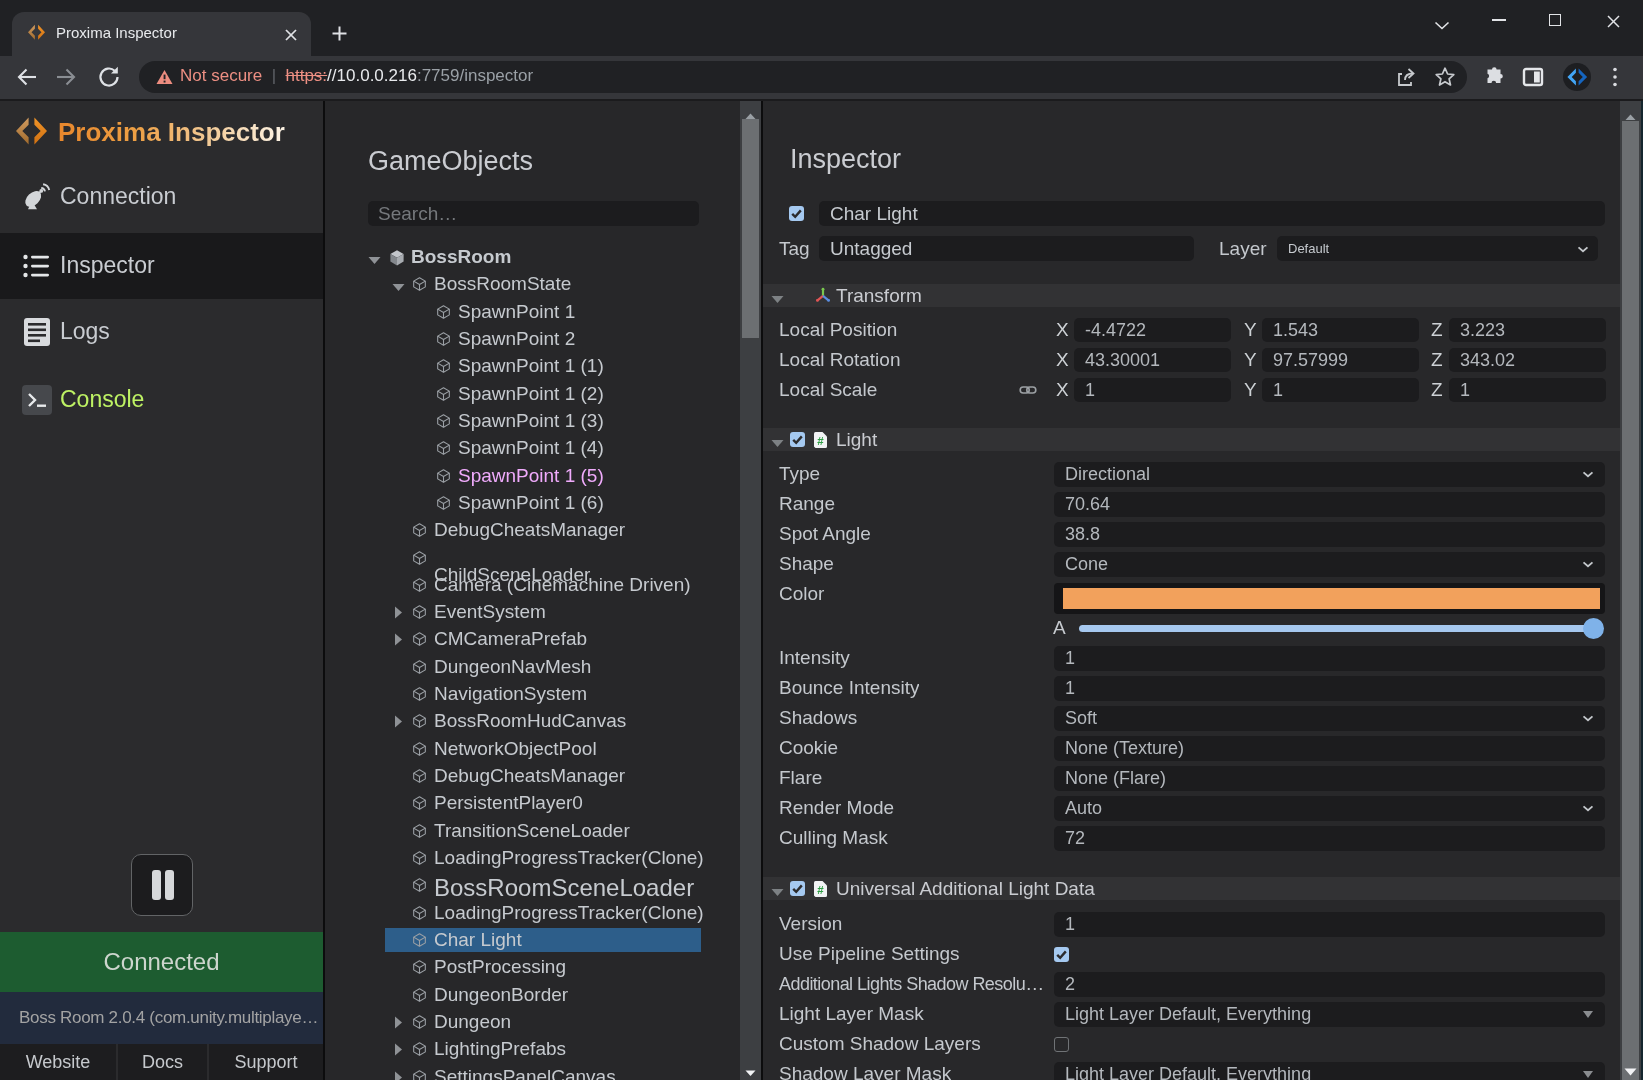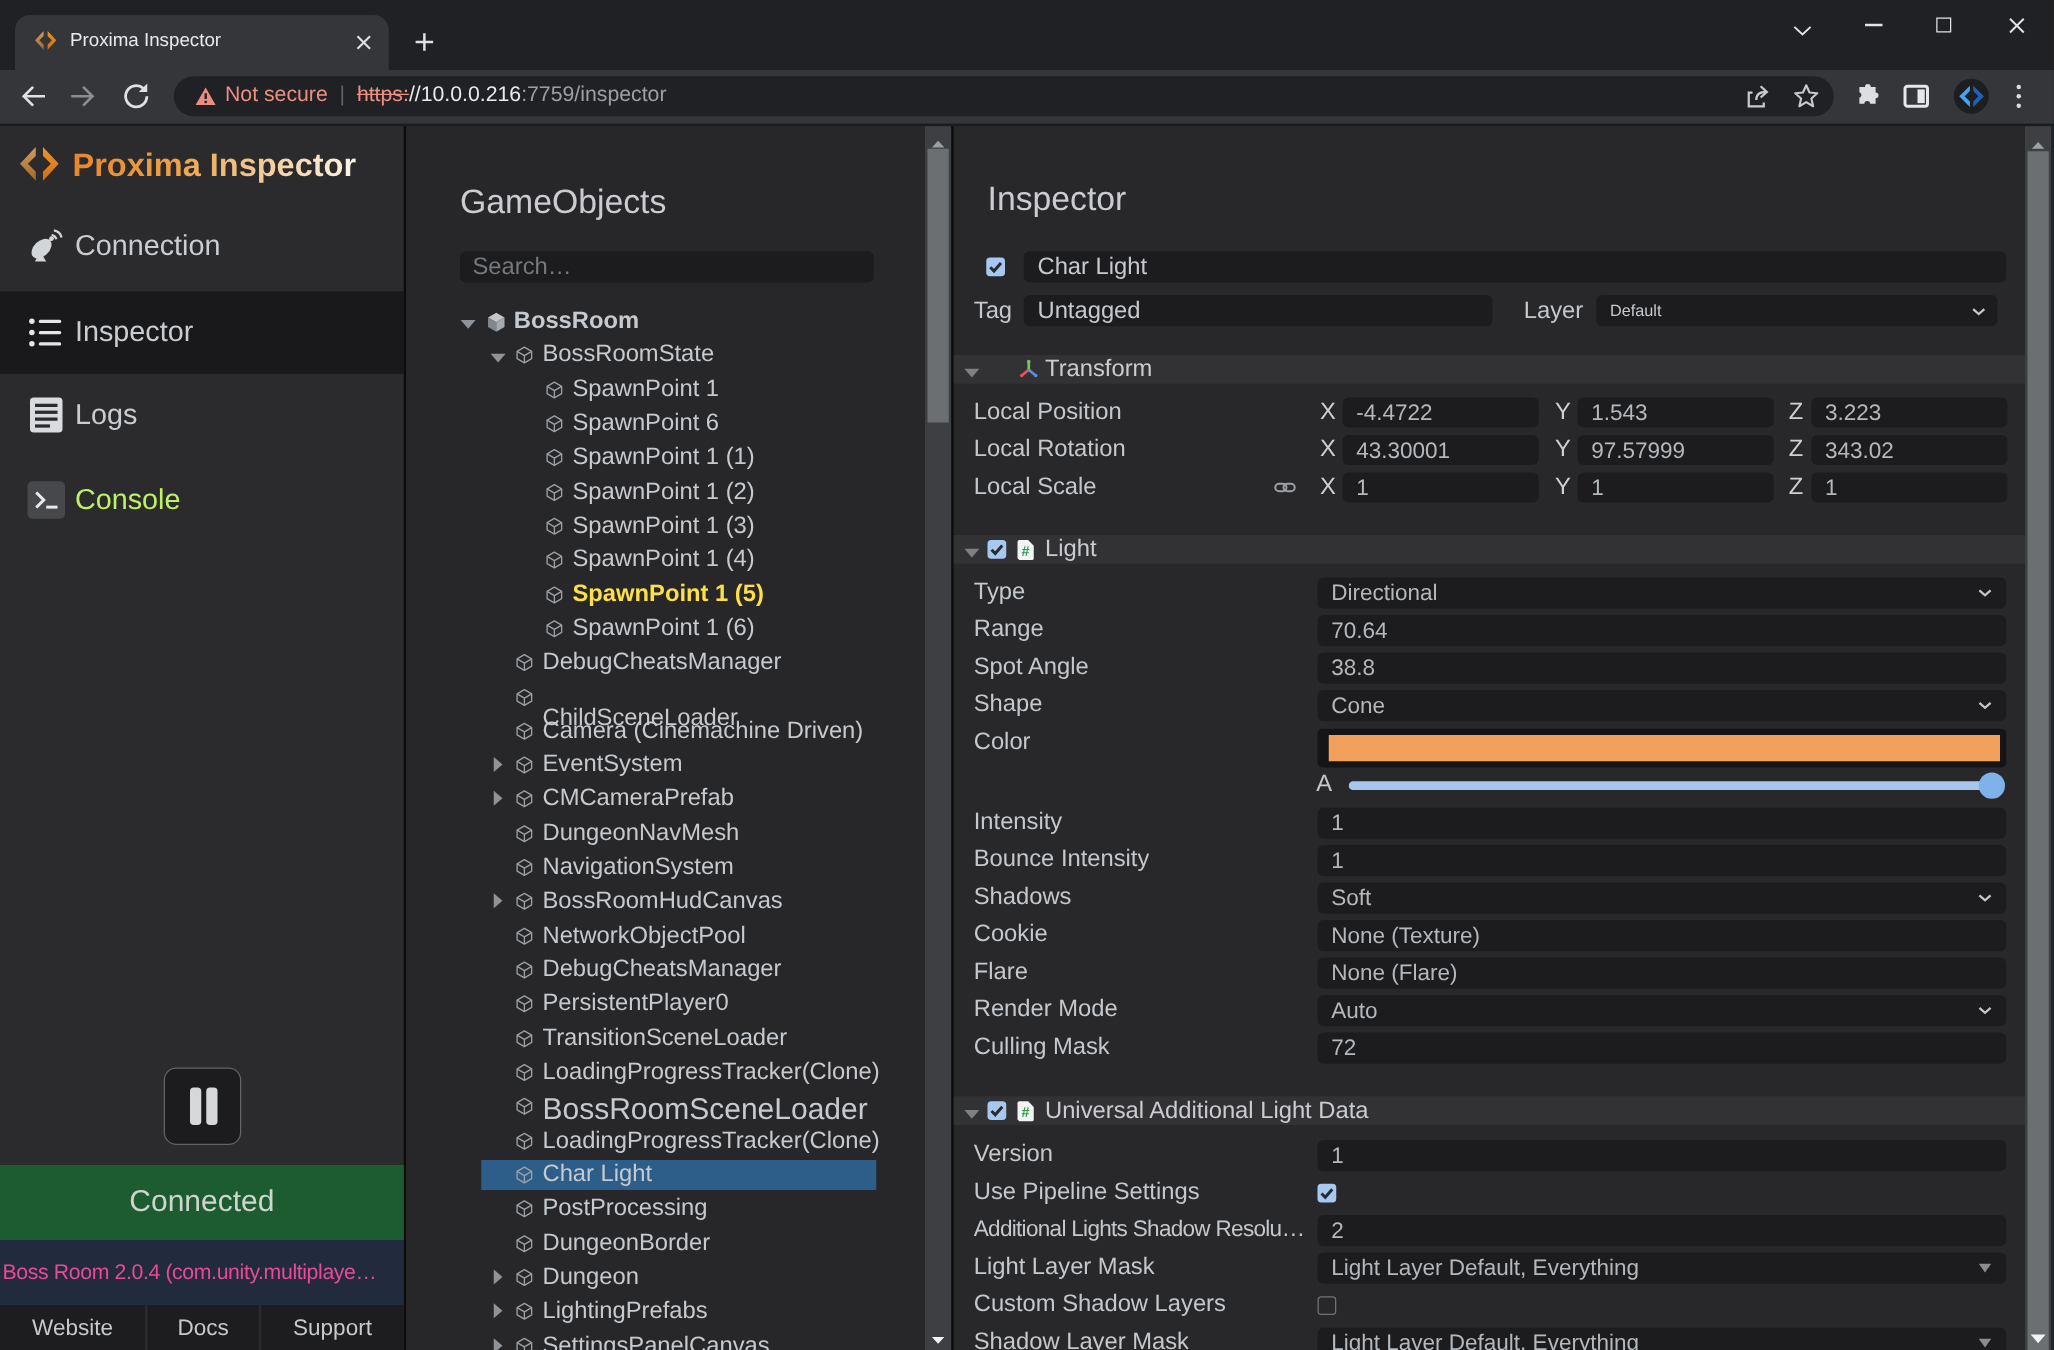--- a/index.html
+++ b/index.html
@@ -168,21 +168,21 @@
       <polyline points="8,10 14,16 8,22" fill="none" stroke="#e8eaec" stroke-width="2.4"></polyline>
       <rect x="16" y="20.5" width="9" height="2.4" fill="#e8eaec"></rect>
     </svg>
   </div>
 <div class="abs" style="left:60px;top:386px;font-size:23px;color:#bef264">Console</div>
 <div class="abs" style="left:131px;top:854px;width:62px;height:62px;border-radius:10px;background:#1c1c1e;border:1px solid #626466"></div>
 <div class="abs" style="left:152px;top:870px;width:9px;height:30px;border-radius:3px;background:#d6d8da"></div>
 <div class="abs" style="left:165px;top:870px;width:9px;height:30px;border-radius:3px;background:#d6d8da"></div>
 <div class="abs" style="left:0;top:932px;width:323px;height:60px;background:#1d5c30;color:#cdd5cd;font-size:24px;display:flex;align-items:center;justify-content:center">Connected</div>
 <div class="abs" style="left:0;top:992px;width:323px;height:52px;background:#222b3d;display:flex;align-items:center">
-    <span style="color:#ec4899;font-size:17px;letter-spacing:-0.3px;white-space:nowrap;overflow:hidden;margin-left:2px;max-width:306px">Boss Room 2.0.4 (com.unity.multiplaye…</span>
+    <span style="color:#a3a3a3;font-size:17px;letter-spacing:-0.3px;white-space:nowrap;overflow:hidden;margin-left:19px;max-width:306px">Boss Room 2.0.4 (com.unity.multiplaye…</span>
   </div>
 <div class="abs" style="left:0;top:1044px;width:323px;height:36px;background:#2b2b2d"></div>
 <div class="abs" style="left:0px;top:1044px;width:116px;height:36px;background:#1d1d1f;color:#c6c9cd;font-size:18px;display:flex;align-items:center;justify-content:center">Website</div>
 <div class="abs" style="left:118px;top:1044px;width:89px;height:36px;background:#1d1d1f;color:#c6c9cd;font-size:18px;display:flex;align-items:center;justify-content:center">Docs</div>
 <div class="abs" style="left:209px;top:1044px;width:114px;height:36px;background:#1d1d1f;color:#c6c9cd;font-size:18px;display:flex;align-items:center;justify-content:center">Support</div>
 <div class="abs" style="left:325px;top:101px;width:415px;height:979px;background:#272729"></div>
 <div class="abs" style="left:368px;top:146px;font-size:27px;color:#caccd1">GameObjects</div>
 <div class="abs" style="left:368px;top:201px;width:331px;height:25px;background:#1c1c1e;border-radius:5px;color:#75787c;font-size:19px;line-height:25px;padding-left:10px">Search…</div>
 <div class="abs" style="left:368px;top:252px"><svg width="13" height="10" viewBox="0 0 13 10" style="">
       <polygon points="0.5,1 12.5,1 6.5,8" fill="#8f9296"></polygon>
@@ -209,21 +209,21 @@
         <path d="M1.8 5.4 L8 9 L14.2 5.4 M8 9 V15.2"></path>
       </g>
     </svg></div>
 <div class="abs" style="left:458px;top:301px;font-size:19px;font-weight:normal;color:#c6cacf;white-space:nowrap">SpawnPoint 1</div>
 <div class="abs" style="left:436px;top:331px"><svg width="16" height="17" viewBox="0 0 16 17" style="width:15px;height:16px">
       <g fill="none" stroke="#9ba0a5" stroke-width="1.15" stroke-linejoin="round">
         <path d="M8 1.8 L14.2 5.4 V11.6 L8 15.2 L1.8 11.6 V5.4 Z"></path>
         <path d="M1.8 5.4 L8 9 L14.2 5.4 M8 9 V15.2"></path>
       </g>
     </svg></div>
-<div class="abs" style="left:458px;top:328px;font-size:19px;font-weight:normal;color:#c6cacf;white-space:nowrap">SpawnPoint 6</div>
+<div class="abs" style="left:458px;top:328px;font-size:19px;font-weight:normal;color:#c6cacf;white-space:nowrap">SpawnPoint 2</div>
 <div class="abs" style="left:436px;top:358px"><svg width="16" height="17" viewBox="0 0 16 17" style="width:15px;height:16px">
       <g fill="none" stroke="#9ba0a5" stroke-width="1.15" stroke-linejoin="round">
         <path d="M8 1.8 L14.2 5.4 V11.6 L8 15.2 L1.8 11.6 V5.4 Z"></path>
         <path d="M1.8 5.4 L8 9 L14.2 5.4 M8 9 V15.2"></path>
       </g>
     </svg></div>
 <div class="abs" style="left:458px;top:355px;font-size:19px;font-weight:normal;color:#c6cacf;white-space:nowrap">SpawnPoint 1 (1)</div>
 <div class="abs" style="left:436px;top:386px"><svg width="16" height="17" viewBox="0 0 16 17" style="width:15px;height:16px">
       <g fill="none" stroke="#9ba0a5" stroke-width="1.15" stroke-linejoin="round">
         <path d="M8 1.8 L14.2 5.4 V11.6 L8 15.2 L1.8 11.6 V5.4 Z"></path>
@@ -244,21 +244,21 @@
         <path d="M1.8 5.4 L8 9 L14.2 5.4 M8 9 V15.2"></path>
       </g>
     </svg></div>
 <div class="abs" style="left:458px;top:437px;font-size:19px;font-weight:normal;color:#c6cacf;white-space:nowrap">SpawnPoint 1 (4)</div>
 <div class="abs" style="left:436px;top:468px"><svg width="16" height="17" viewBox="0 0 16 17" style="width:15px;height:16px">
       <g fill="none" stroke="#9ba0a5" stroke-width="1.15" stroke-linejoin="round">
         <path d="M8 1.8 L14.2 5.4 V11.6 L8 15.2 L1.8 11.6 V5.4 Z"></path>
         <path d="M1.8 5.4 L8 9 L14.2 5.4 M8 9 V15.2"></path>
       </g>
     </svg></div>
-<div class="abs" style="left:458px;top:465px;font-size:19px;font-weight:bold;color:#fde047;white-space:nowrap">SpawnPoint 1 (5)</div>
+<div class="abs" style="left:458px;top:465px;font-size:19px;font-weight:normal;color:#f0abfc;white-space:nowrap">SpawnPoint 1 (5)</div>
 <div class="abs" style="left:436px;top:495px"><svg width="16" height="17" viewBox="0 0 16 17" style="width:15px;height:16px">
       <g fill="none" stroke="#9ba0a5" stroke-width="1.15" stroke-linejoin="round">
         <path d="M8 1.8 L14.2 5.4 V11.6 L8 15.2 L1.8 11.6 V5.4 Z"></path>
         <path d="M1.8 5.4 L8 9 L14.2 5.4 M8 9 V15.2"></path>
       </g>
     </svg></div>
 <div class="abs" style="left:458px;top:492px;font-size:19px;font-weight:normal;color:#c6cacf;white-space:nowrap">SpawnPoint 1 (6)</div>
 <div class="abs" style="left:412px;top:522px"><svg width="16" height="17" viewBox="0 0 16 17" style="width:15px;height:16px">
       <g fill="none" stroke="#9ba0a5" stroke-width="1.15" stroke-linejoin="round">
         <path d="M8 1.8 L14.2 5.4 V11.6 L8 15.2 L1.8 11.6 V5.4 Z"></path>

